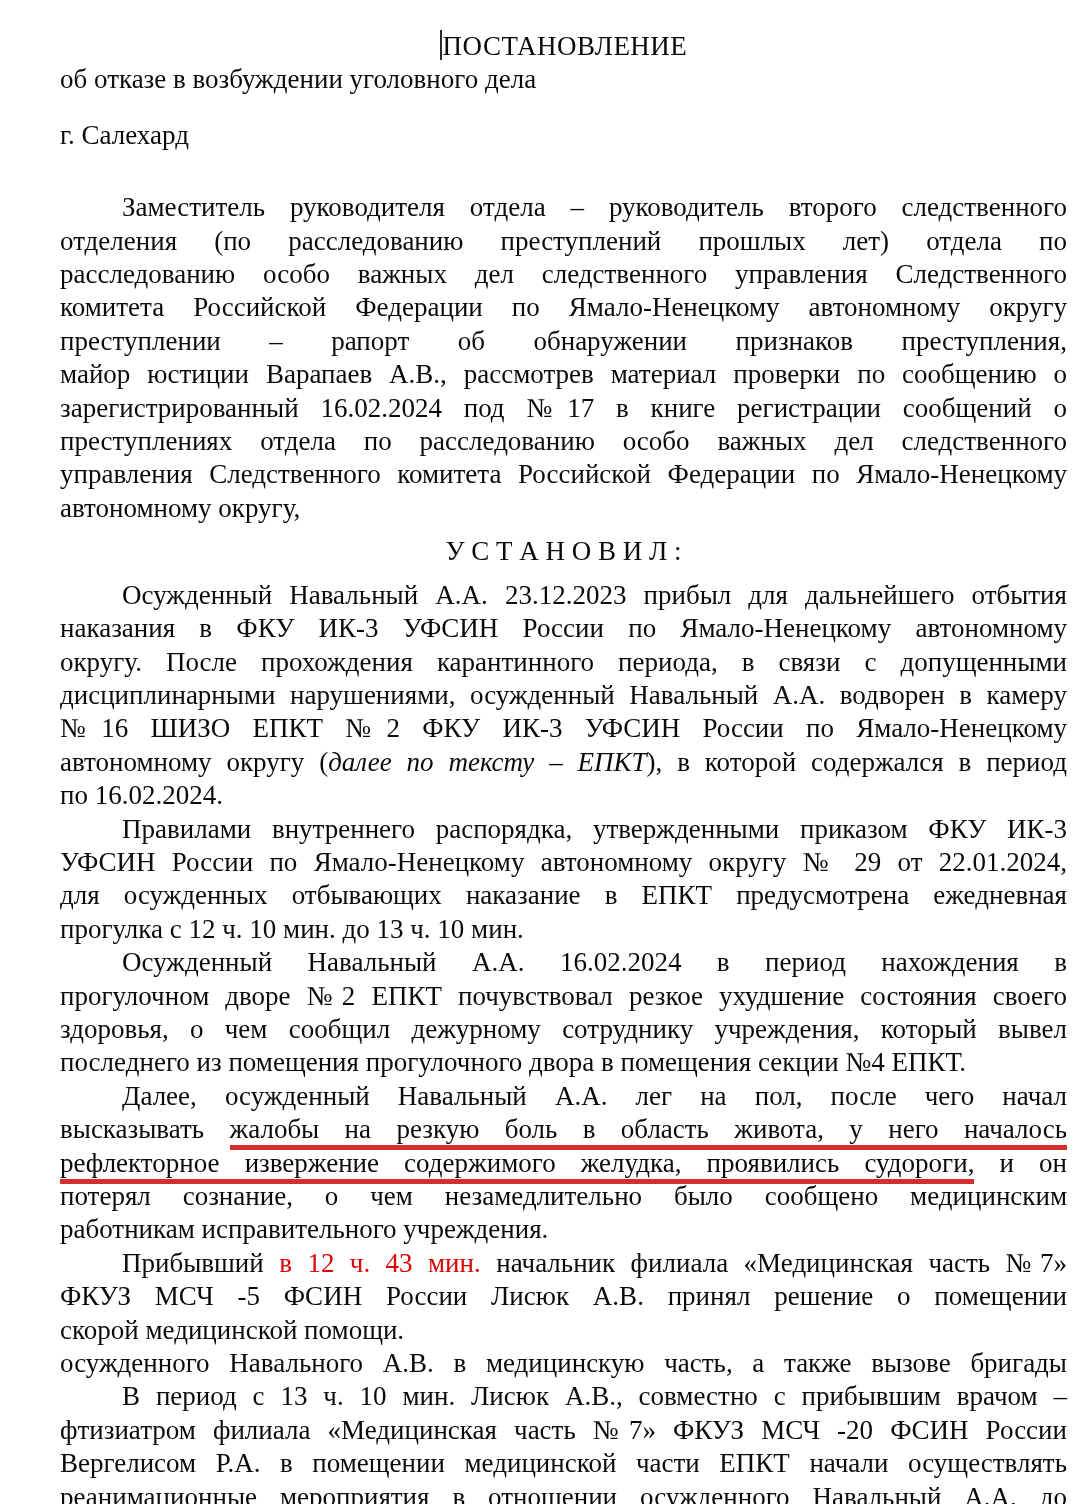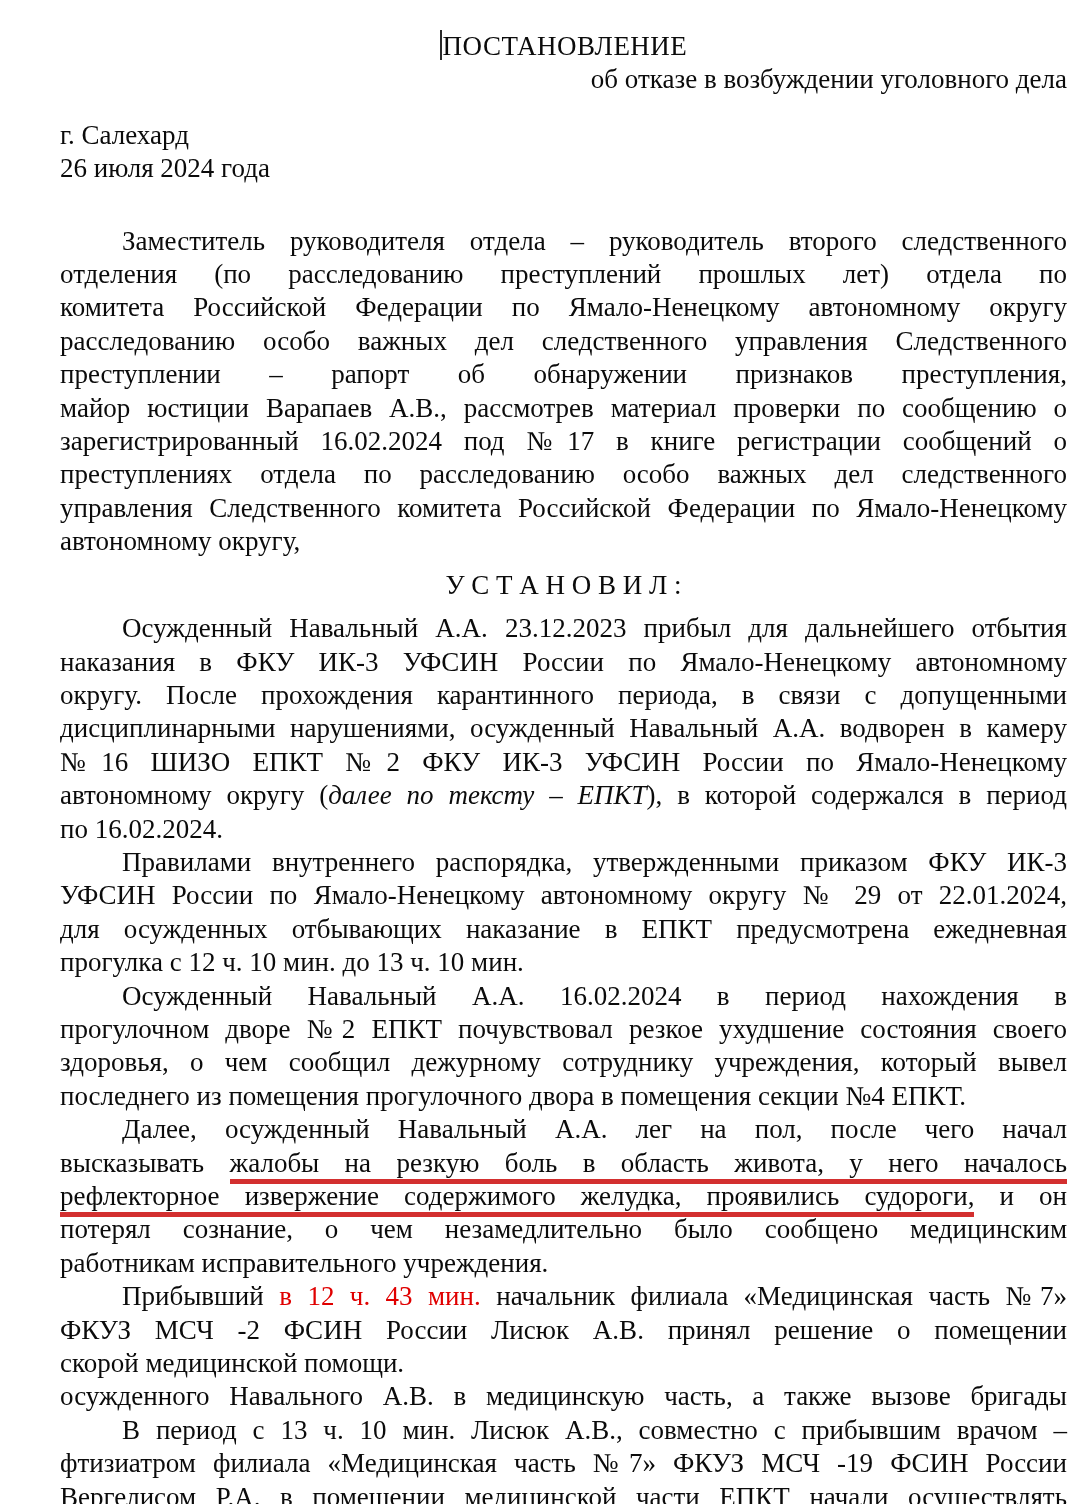--- a/index.html
+++ b/index.html
@@ -23,21 +23,21 @@
   .title-line { text-align: center; white-space: nowrap; }
   .doc-title { letter-spacing: 0.5px; }
   .caret {
     display: inline-block;
     width: 0;
     height: 30px;
     border-left: 2px solid #2a2a2a;
     margin-right: 1px;
     vertical-align: -5px;
   }
-  .subtitle-line { text-align: right; }
+  .subtitle-line { text-align: left; }
   .meta-line {
     display: flex;
     justify-content: space-between;
     margin-top: 22px;
     flex-direction: column;
   }
   .paras { margin-top: 39px; }
   .heading-line { text-align: center; margin: 10px 0; }
   .para { margin: 0; }
   .line { text-align: justify; text-align-last: justify; }
@@ -58,29 +58,28 @@
   <div class="content">
 
     <div class="title-line">
       <span class="caret"></span><span class="doc-title">ПОСТАНОВЛЕНИЕ</span>
     </div>
 
     <div class="subtitle-line">об отказе в возбуждении уголовного дела</div>
 
     <div class="meta-line">
       <span>г. Салехард</span>
-      <span>26 июля 2024 года</span>
     </div>
 
     <div class="paras">
         <div class="para">
           <div class="line first"><span class="seg-n">Заместитель руководителя отдела – руководитель второго следственного</span></div>
           <div class="line"><span class="seg-n">отделения (по расследованию преступлений прошлых лет) отдела по</span></div>
+          <div class="line"><span class="seg-n">расследованию особо важных дел следственного управления Следственного</span></div>
           <div class="line"><span class="seg-n">комитета Российской Федерации по Ямало-Ненецкому автономному округу</span></div>
-          <div class="line"><span class="seg-n">расследованию особо важных дел следственного управления Следственного</span></div>
           <div class="line"><span class="seg-n">преступлении – рапорт об обнаружении признаков преступления,</span></div>
           <div class="line"><span class="seg-n">майор юстиции Варапаев А.В., рассмотрев материал проверки по сообщению о</span></div>
           <div class="line"><span class="seg-n">зарегистрированный 16.02.2024 под №17 в книге регистрации сообщений о</span></div>
           <div class="line"><span class="seg-n">преступлениях отдела по расследованию особо важных дел следственного</span></div>
           <div class="line"><span class="seg-n">управления Следственного комитета Российской Федерации по Ямало-Ненецкому</span></div>
           <div class="line last"><span class="seg-n">автономному округу,</span></div>
         </div>
         <div class="heading-line">У С Т А Н О В И Л :</div>
         <div class="para">
           <div class="line first"><span class="seg-n">Осужденный Навальный А.А. 23.12.2023 прибыл для дальнейшего отбытия</span></div>
@@ -105,26 +104,26 @@
         </div>
         <div class="para">
           <div class="line first"><span class="seg-n">Далее, осужденный Навальный А.А. лег на пол, после чего начал</span></div>
           <div class="line"><span class="seg-n">высказывать </span><span class="seg-u">жалобы на резкую боль в область живота, у него началось</span></div>
           <div class="line"><span class="seg-u">рефлекторное извержение содержимого желудка, проявились судороги,</span><span class="seg-n"> и он</span></div>
           <div class="line"><span class="seg-n">потерял сознание, о чем незамедлительно было сообщено медицинским</span></div>
           <div class="line last"><span class="seg-n">работникам исправительного учреждения.</span></div>
         </div>
         <div class="para">
           <div class="line first"><span class="seg-n">Прибывший </span><span class="seg-r">в 12 ч. 43 мин.</span><span class="seg-n"> начальник филиала «Медицинская часть №7»</span></div>
-          <div class="line"><span class="seg-n">ФКУЗ МСЧ -2 ФСИН России Лисюк А.В. принял решение о помещении</span></div>
+          <div class="line"><span class="seg-n">ФКУЗ МСЧ -5 ФСИН России Лисюк А.В. принял решение о помещении</span></div>
           <div class="line last"><span class="seg-n">скорой медицинской помощи.</span></div>
           <div class="line"><span class="seg-n">осужденного Навального А.В. в медицинскую часть, а также вызове бригады</span></div>
         </div>
         <div class="para">
           <div class="line first"><span class="seg-n">В период с 13 ч. 10 мин. Лисюк А.В., совместно с прибывшим врачом –</span></div>
-          <div class="line"><span class="seg-n">фтизиатром филиала «Медицинская часть №7» ФКУЗ МСЧ -19 ФСИН России</span></div>
+          <div class="line"><span class="seg-n">фтизиатром филиала «Медицинская часть №7» ФКУЗ МСЧ -20 ФСИН России</span></div>
           <div class="line"><span class="seg-n">Вергелисом Р.А. в помещении медицинской части ЕПКТ начали осуществлять</span></div>
           <div class="line"><span class="seg-n">реанимационные мероприятия в отношении осужденного Навальный А.А. до</span></div>
         </div>
       </div>
 
   </div>
 </div>
 
 </body></html>

